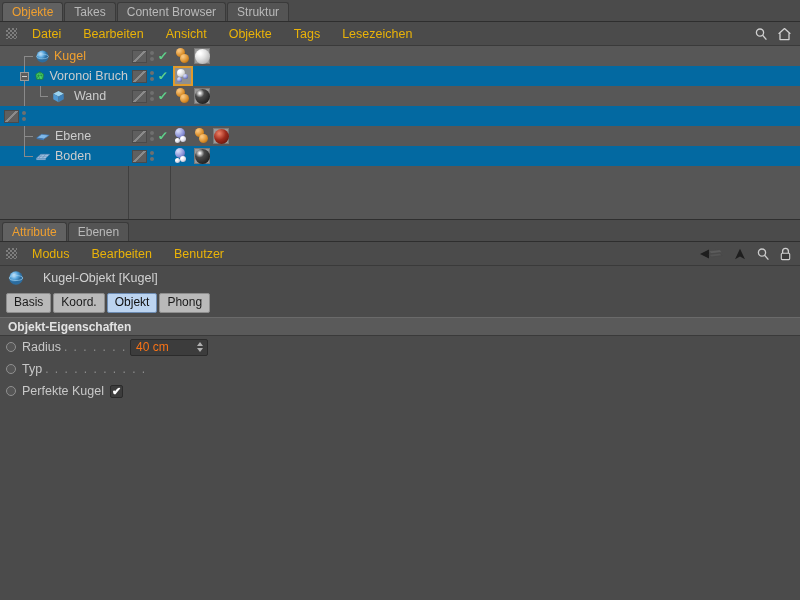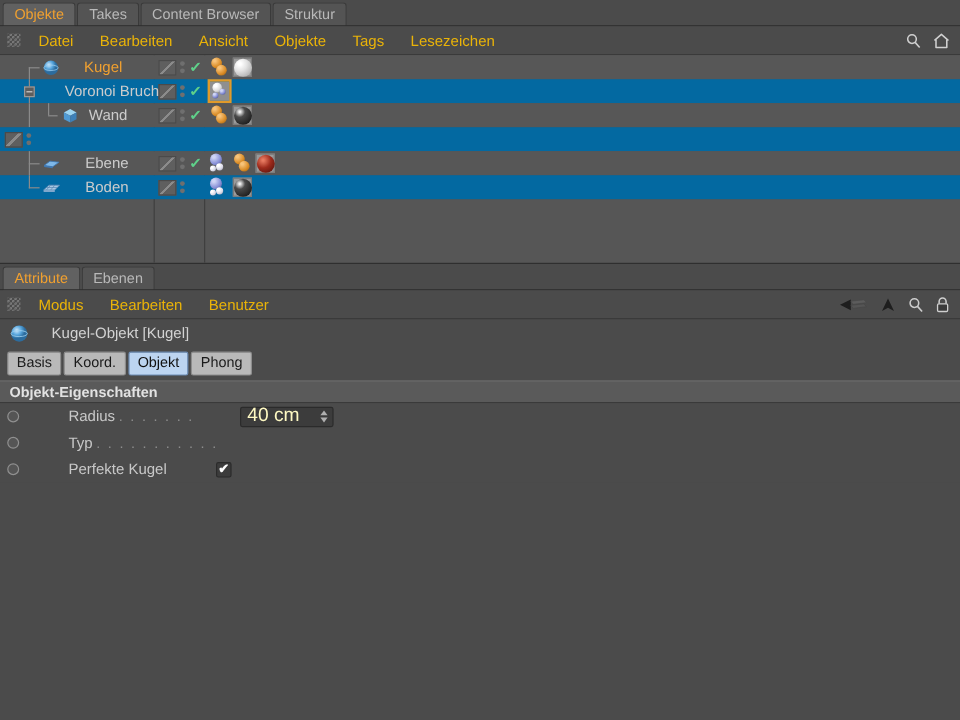--- a/index.html
+++ b/index.html
@@ -109,21 +109,21 @@
     align-items: center;
     height: 20px;
     position: relative;
     flex: none;
     padding-left: 2px;
   }
   .obj-label {
     font-size: 12.5px;
     color: #cccccc;
     white-space: nowrap;
-    margin-left: 20px;
+    margin-left: 4px;
   }
   .obj-label.sel { color: #f0a030; }
 
   
   .wire {
     position: absolute;
     background: #8a8a8a;
   }
 
   .expander {
@@ -264,21 +264,20 @@
     padding-left: 8px;
     font-size: 12px;
     font-weight: bold;
     color: #e2e2e2;
   }
   .proprow {
     display: flex;
     align-items: center;
     height: 22px;
     padding-left: 6px;
-    gap: 35px;
   }
   .radio {
     width: 10px; height: 10px;
     border-radius: 50%;
     border: 1px solid #909090;
     background: #555;
     flex: none;
     margin-right: 6px;
   }
   .plabel {
@@ -299,22 +298,22 @@
 
   .numfield {
     width: 78px; height: 17px;
     background: #3c3c3c;
     border: 1px solid #2b2b2b;
     border-radius: 2px;
     display: flex;
     align-items: center;
     padding-left: 5px;
     position: relative;
-    font-size: 16px;
-    color: #fef9c3;
+    font-size: 12px;
+    color: #f97316;
   }
   .spin {
     position: absolute; right: 4px; top: 2px;
     display: flex; flex-direction: column; gap: 2px; align-items: center;
   }
   .spin i {
     display: block; width: 0; height: 0;
     border-left: 3px solid transparent;
     border-right: 3px solid transparent;
   }

